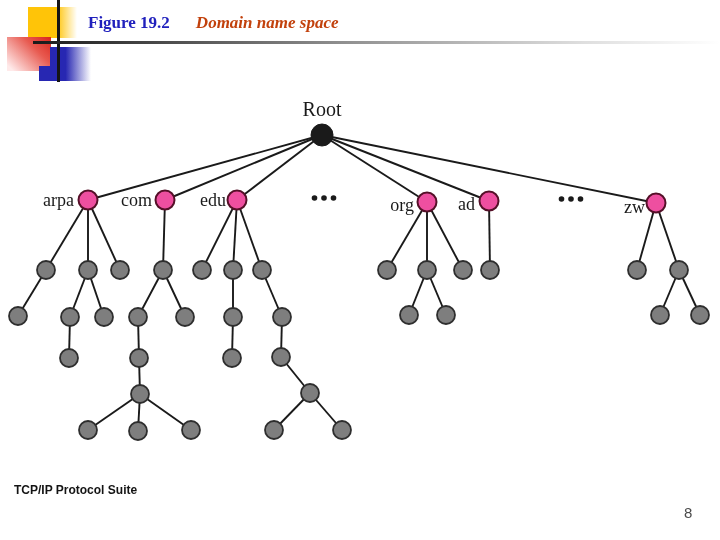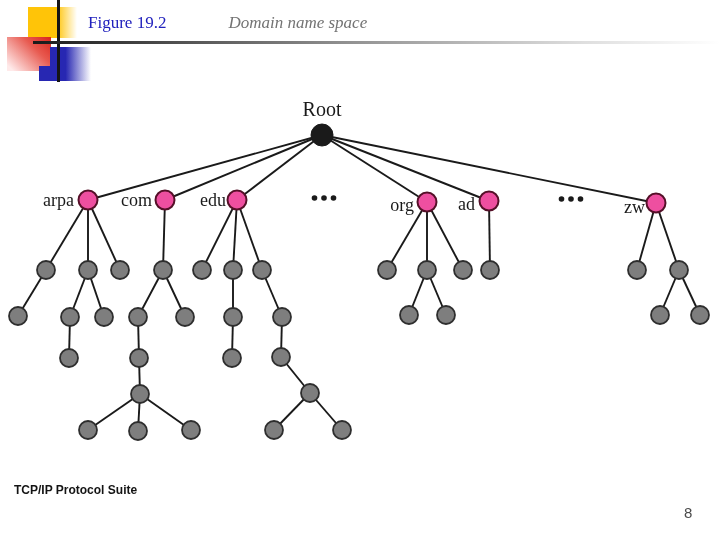--- a/index.html
+++ b/index.html
@@ -11,23 +11,23 @@
   .d-pink{position:absolute;left:7px;top:37px;width:44px;height:34px;
     background:linear-gradient(225deg,#d9251d 0%,#e85a50 35%,#ffeaea 92%);}
   .d-bluetab{position:absolute;left:39px;top:66px;width:14px;height:15px;background:#2727b2;}
   .d-blue{position:absolute;left:50px;top:47px;width:41px;height:34px;
     background:linear-gradient(to right,#2727b2 0%,#2727b2 38%,rgba(255,255,255,0) 100%);}
   .d-vline{position:absolute;left:57px;top:0;width:3px;height:82px;background:#151515;}
   .hrule{position:absolute;left:33px;top:41px;width:687px;height:3px;
     background:linear-gradient(to right,#1a1a1a 0%,#8f8f8f 45%,#dedede 80%,rgba(255,255,255,0) 100%);}
   
   .title{position:absolute;left:88px;top:13px;display:flex;gap:26px;align-items:baseline;
-    font-family:"Liberation Serif",serif;font-size:17px;font-weight:normal;white-space:nowrap;}
+    font-family:"Liberation Serif",serif;font-size:17px;font-weight:bold;white-space:nowrap;}
   .fig-label{color:var(--title-blue,#2121bd);}
-  .fig-title{font-style:italic;color:#737373;margin-left:36px;}
+  .fig-title{font-style:italic;color:#c2410c;}
   
   #tree{position:absolute;left:0;top:0;pointer-events:none;}
   
   .footer-left{position:absolute;left:14px;top:483px;font-size:12px;font-weight:600;color:#141414;}
   .page-num{position:absolute;left:684px;top:504px;font-size:15px;color:#4b4b4b;}
 </style>
 </head>
 <body>
 
 <div class="slide">

